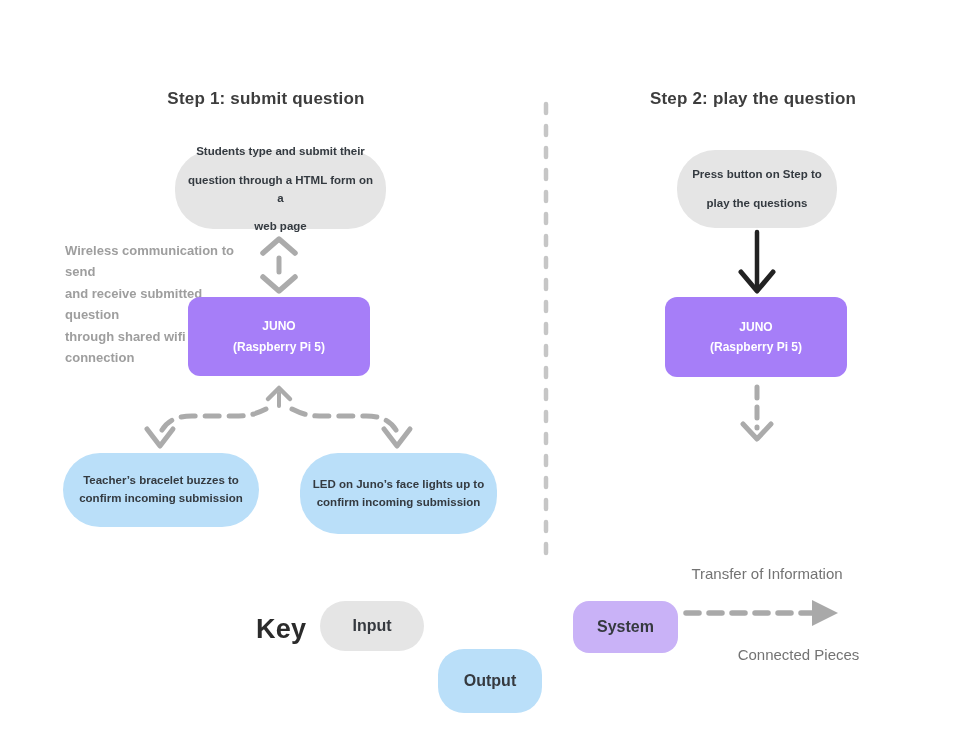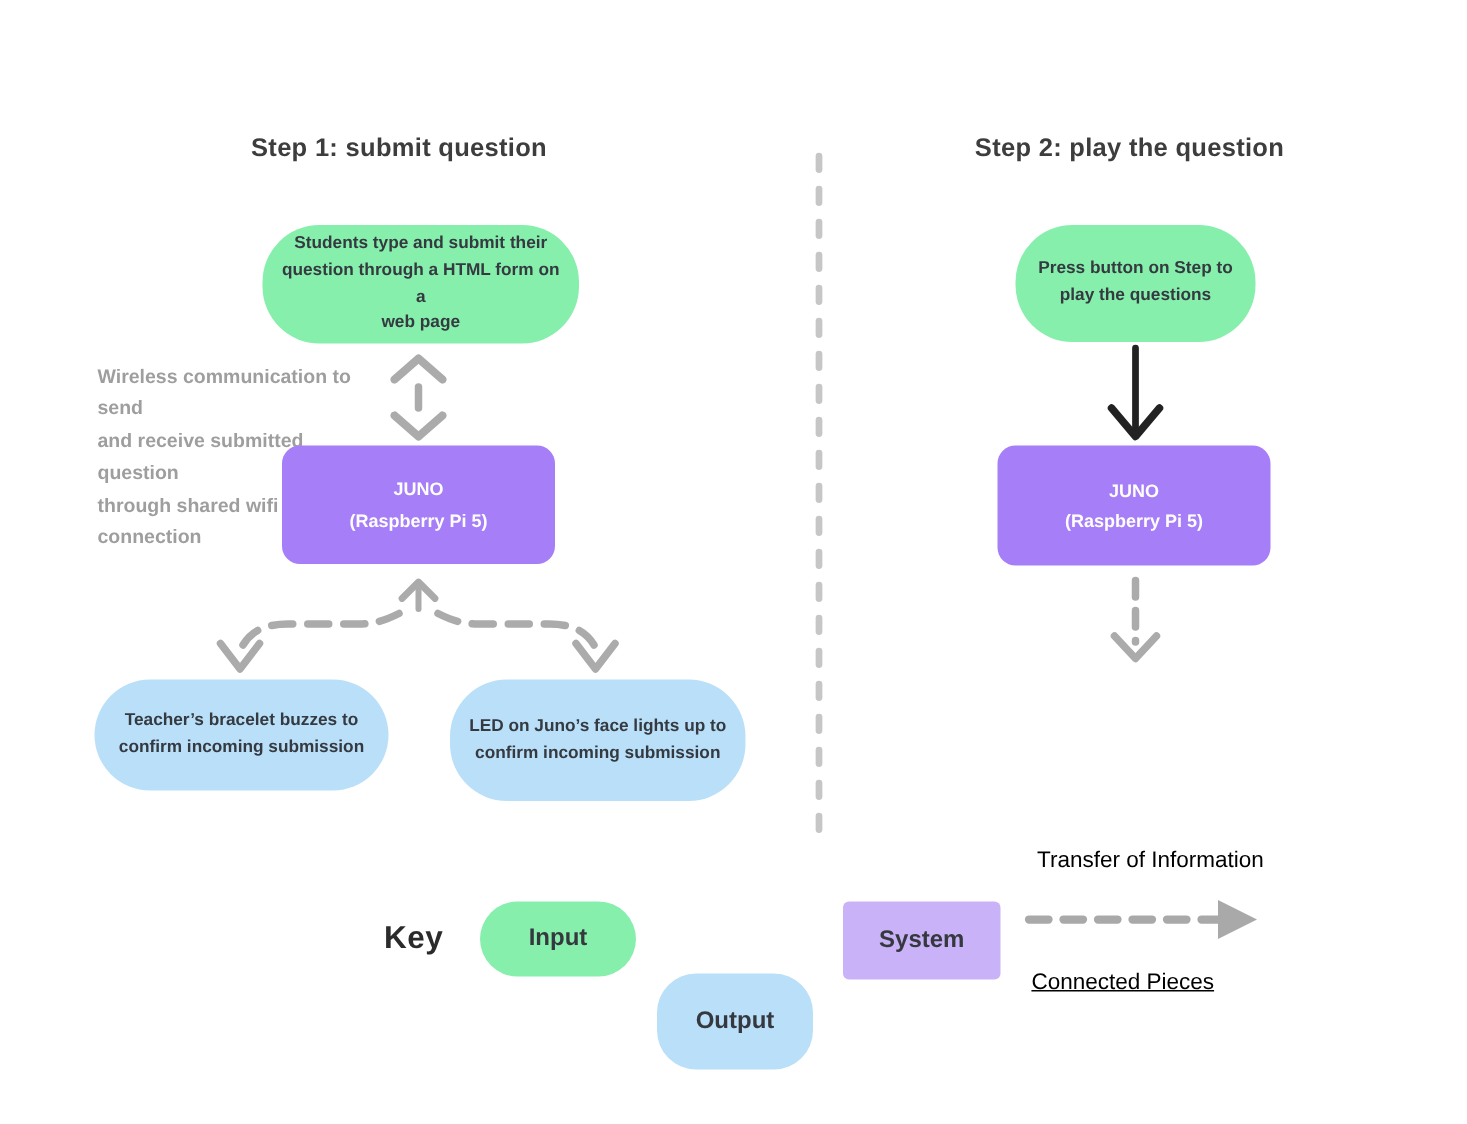--- a/index.html
+++ b/index.html
@@ -39,21 +39,21 @@
     text-align: center;
   }
 
   .node .line {
     font-size: 11.5px;
     font-weight: 700;
     color: #343a40;
     line-height: 1.55;
   }
 
-  .input-fill  { background: #86efac; }
+  .input-fill  { background: #e5e5e5; gap: 11px; }
   .output-fill { background: #badff9; }
   .system-fill { background: #a67ef8; }
 
   .rounded-big { border-radius: 38px; }
   .rounded-sm  { border-radius: 12px; }
 
   .system-node .line {
     color: #ffffff;
     font-size: 12px;
     line-height: 1.7;
@@ -63,46 +63,47 @@
     position: absolute;
     text-align: left;
     font-size: 13px;
     font-weight: 700;
     color: #9e9e9e;
     line-height: 1.65;
   }
 
   .key-label {
     position: absolute;
-    font-size: 21px;
+    font-size: 27px;
     font-weight: 800;
     color: #2b2b2b;
     letter-spacing: 0.3px;
   }
 
   .key-chip {
     position: absolute;
     display: flex;
     align-items: center;
     justify-content: center;
     font-size: 16px;
     font-weight: 700;
     color: #35393f;
   }
 
   .key-chip.system-key {
     background: #c9b2f7;
-    border-radius: 4px;
+    border-radius: 16px;
+    margin-left: 11px;
   }
 
   .legend-text {
     position: absolute;
     font-size: 15px;
     font-weight: 500;
-    color: #000000;
+    color: #737373;
     text-align: center;
   }
 </style>
 </head>
 <body>
 
 <div class="canvas">
 
   <svg class="svg-overlay" viewBox="0 0 978 749" xmlns="http://www.w3.org/2000/svg">
 
@@ -188,15 +189,15 @@
   <div class="key-label" style="left:256px; top:614px;">Key</div>
 
   <div class="key-chip input-fill" style="left:320px; top:601px; width:104px; height:50px; border-radius:25px;">Input</div>
 
   <div class="key-chip output-fill" style="left:438px; top:602px; width:104px; height:64px; border-radius:26px;margin-top:47px;">Output</div>
 
   <div class="key-chip system-key" style="left:562px; top:601px; width:105px; height:52px;">System</div>
 
   <div class="legend-text" style="left:682px; top:565px; width:170px;">Transfer of Information</div>
 
-  <div class="legend-text" style="left:676px; top:646px; width:145px;text-decoration:underline;">Connected Pieces</div>
+  <div class="legend-text" style="left:726px; top:646px; width:145px;">Connected Pieces</div>
 
 </div>
 
 </body></html>

